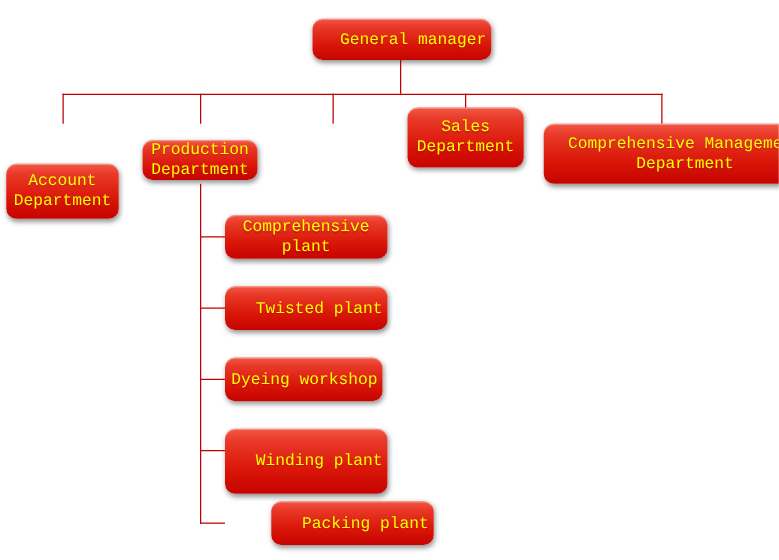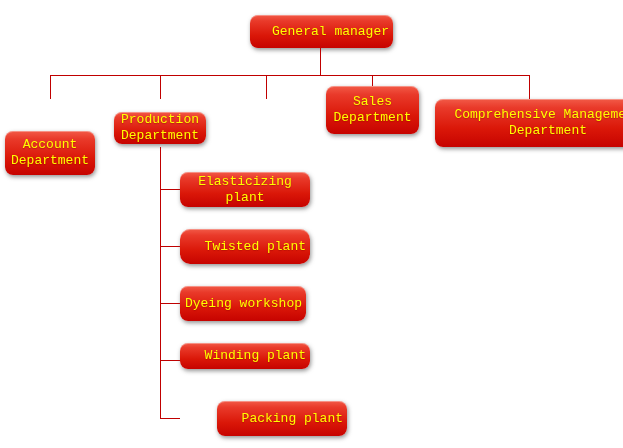--- a/index.html
+++ b/index.html
@@ -67,28 +67,28 @@
   </div>
 
   <div class="line" style="left:160px; top:147px; width:1px; height:272px;"></div>
   <div class="line" style="left:160px; top:189px; width:20px; height:1px;"></div>
   <div class="line" style="left:160px; top:246px; width:20px; height:1px;"></div>
   <div class="line" style="left:160px; top:303px; width:20px; height:1px;"></div>
   <div class="line" style="left:160px; top:360px; width:20px; height:1px;"></div>
   <div class="line" style="left:160px; top:418px; width:20px; height:1px;"></div>
 
   <div class="node" style="left:180px; top:172px; width:130px; height:35px;">
-    <span>Elasticizing plant</span>
+    <span>Comprehensive plant</span>
   </div>
-  <div class="node" style="left:180px; top:229px; width:130px; height:35px;border-radius:10px;">
+  <div class="node" style="left:180px; top:229px; width:130px; height:35px;">
     <span>Twisted plant</span>
   </div>
   <div class="node" style="left:180px; top:286px; width:126px; height:35px;">
     <span>Dyeing workshop</span>
   </div>
-  <div class="node" style="left:180px; top:343px; width:130px; height:26px;">
+  <div class="node" style="left:180px; top:343px; width:130px; height:52px;">
     <span>Winding plant</span>
   </div>
   <div class="node" style="left:180px; top:401px; width:130px; height:35px;margin-left:37px;">
     <span>Packing plant</span>
   </div>
 
 </div>
 
 </body></html>

